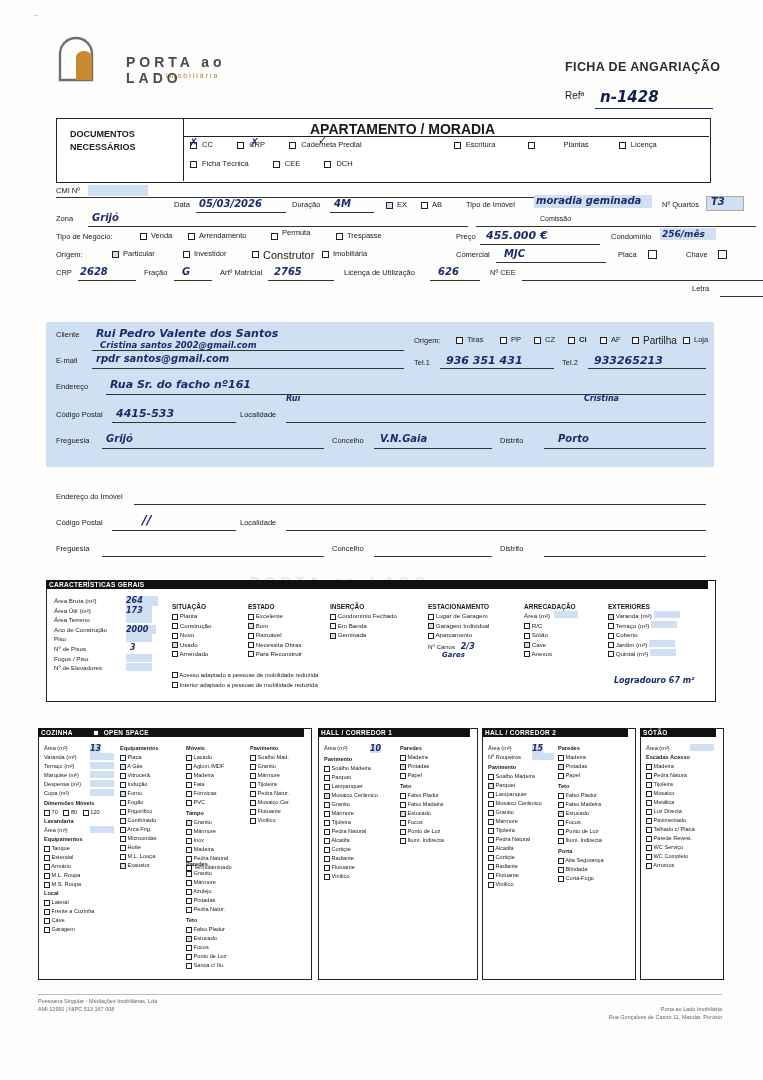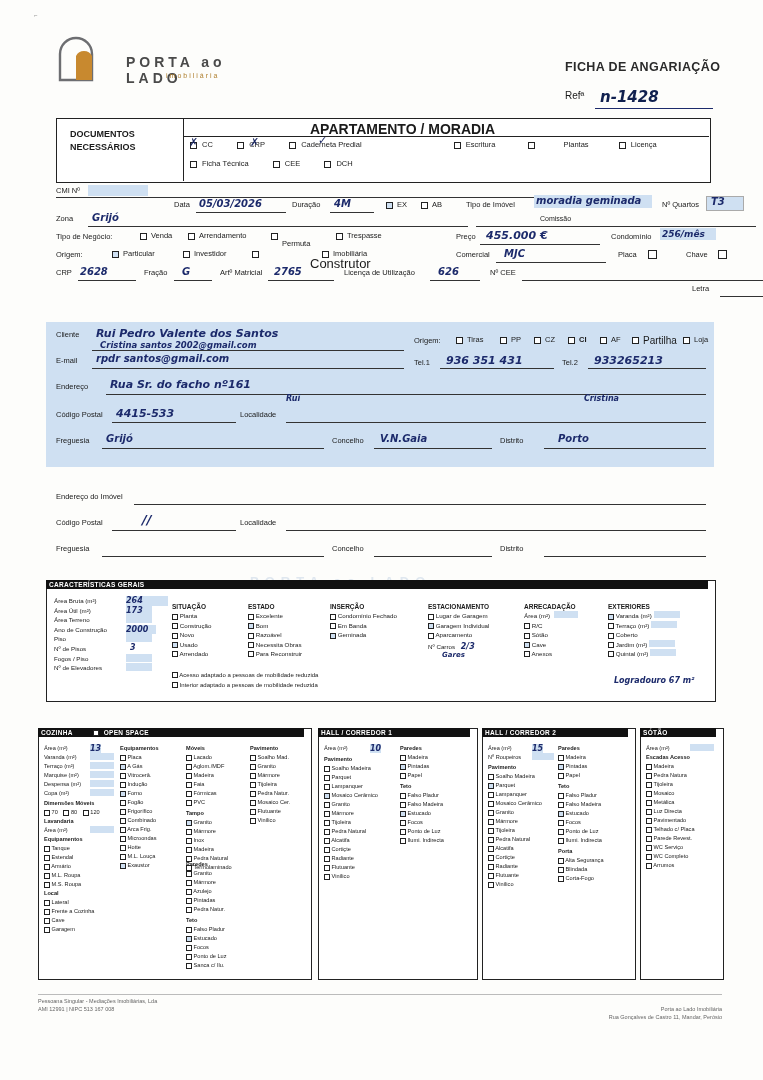--- a/index.html
+++ b/index.html
@@ -106,39 +106,39 @@
     <div style="position:absolute;left:484px;top:29px;font-size:7px;">Comissão</div>
     <div style="position:absolute;left:420px;top:40px;width:280px;border-bottom:1px solid #333;"></div>
 
     <div style="position:absolute;left:0;top:46px;font-size:7.5px;">Tipo de Negócio:</div>
     <span class="bx" style="position:absolute;left:84px;top:47px;"></span>
     <span style="position:absolute;left:95px;top:45px;font-size:7.5px;">Venda</span>
     <div class="ck" style="left:139px;top:228px;font-size:11px;">✓</div>
     <span class="bx" style="position:absolute;left:132px;top:47px;"></span>
     <span style="position:absolute;left:143px;top:45px;font-size:7.5px;">Arrendamento</span>
     <span class="bx" style="position:absolute;left:215px;top:47px;"></span>
-    <span style="position:absolute;left:226px;top:53px;font-size:7.5px;">Permuta</span>
+    <span style="position:absolute;left:226px;top:42px;font-size:7.5px;">Permuta</span>
     <span class="bx" style="position:absolute;left:280px;top:47px;"></span>
     <span style="position:absolute;left:291px;top:45px;font-size:7.5px;">Trespasse</span>
 
     <div style="position:absolute;left:400px;top:46px;font-size:7.5px;">Preço</div>
     <div class="hand" style="position:absolute;left:430px;top:43px;font-size:11px;">455.000 €</div>
     <div style="position:absolute;left:424px;top:58px;width:120px;border-bottom:1px solid #333;"></div>
     <div style="position:absolute;left:555px;top:46px;font-size:7.5px;">Condomínio</div>
     <div class="hl" style="position:absolute;left:604px;top:42px;width:56px;height:12px;"></div>
     <div class="hand" style="position:absolute;left:606px;top:43px;font-size:9px;">256/mês</div>
 
     <div style="position:absolute;left:0;top:64px;font-size:7.5px;">Origem:</div>
     <span class="bx hl" style="position:absolute;left:56px;top:65px;"></span>
     <span style="position:absolute;left:67px;top:63px;font-size:7.5px;">Particular</span>
     <div class="ck" style="left:111px;top:246px;font-size:11px;">✗</div>
     <span class="bx" style="position:absolute;left:127px;top:65px;"></span>
     <span style="position:absolute;left:138px;top:63px;font-size:7.5px;">Investidor</span>
     <span class="bx" style="position:absolute;left:196px;top:65px;"></span>
-    <span style="position:absolute;left:207px;top:70px;font-size:13px;margin-left:47px;">Construtor</span>
+    <span style="position:absolute;left:207px;top:63px;font-size:11px;">Construtor</span>
     <span class="bx" style="position:absolute;left:266px;top:65px;"></span>
     <span style="position:absolute;left:277px;top:63px;font-size:7.5px;">Imobiliária</span>
 
     <div style="position:absolute;left:400px;top:64px;font-size:7.5px;">Comercial</div>
     <div class="hand" style="position:absolute;left:448px;top:62px;font-size:10px;">MJC</div>
     <div style="position:absolute;left:440px;top:76px;width:110px;border-bottom:1px solid #333;"></div>
     <div style="position:absolute;left:562px;top:64px;font-size:7.5px;">Placa</div>
     <span class="bx" style="position:absolute;left:592px;top:64px;width:9px;height:9px;"></span>
     <div style="position:absolute;left:630px;top:64px;font-size:7.5px;">Chave</div>
     <span class="bx" style="position:absolute;left:662px;top:64px;width:9px;height:9px;"></span>
@@ -235,21 +235,21 @@
     <div style="position:absolute;left:444px;top:54px;font-size:7.5px;">Distrito</div>
     <div style="position:absolute;left:488px;top:66px;width:162px;border-bottom:1px solid #333;"></div>
   </div>
 
   <div class="wm" style="left:250px;top:574px;">PORTA ao LADO</div>
 
   <div class="sec bd" style="left:46px;top:580px;width:668px;height:120px;background:#fff;"></div>
   <div class="sec hdrbar" style="left:46px;top:580px;width:662px;box-sizing:border-box;">CARACTERÍSTICAS GERAIS</div>
 
   <div class="sec" style="left:54px;top:596px;width:120px;font-size:6.2px;line-height:9.6px;">
-    <div><span>Área Bruta (m²)</span><span class="hl hand" style="position:absolute;left:72px;width:42px;font-size:8px;">264</span></div>
+    <div><span>Área Bruta (m²)</span><span class="hl hand" style="position:absolute;left:72px;width:32px;font-size:8px;">264</span></div>
     <div><span>Área Útil (m²)</span><span class="hl hand" style="position:absolute;left:72px;top:9.6px;width:26px;font-size:8px;">173</span></div>
     <div><span>Área Terreno</span><span class="hl" style="position:absolute;left:72px;top:19.2px;width:26px;height:8px;"></span></div>
     <div><span>Ano de Construção</span><span class="hl hand" style="position:absolute;left:72px;top:28.8px;width:30px;font-size:8px;">2000</span></div>
     <div><span>Piso</span><span class="hl" style="position:absolute;left:72px;top:38.4px;width:26px;height:8px;"></span></div>
     <div><span>Nº de Pisos</span><span class="hand" style="position:absolute;left:76px;top:47px;font-size:8px;">3</span></div>
     <div><span>Fogos / Piso</span><span class="hl" style="position:absolute;left:72px;top:57.6px;width:26px;height:8px;"></span></div>
     <div><span>Nº de Elevadores</span><span class="hl" style="position:absolute;left:72px;top:67.2px;width:26px;height:8px;"></span></div>
   </div>
 
   <div class="sec" style="left:172px;top:602px;font-size:6.2px;line-height:9.4px;">

